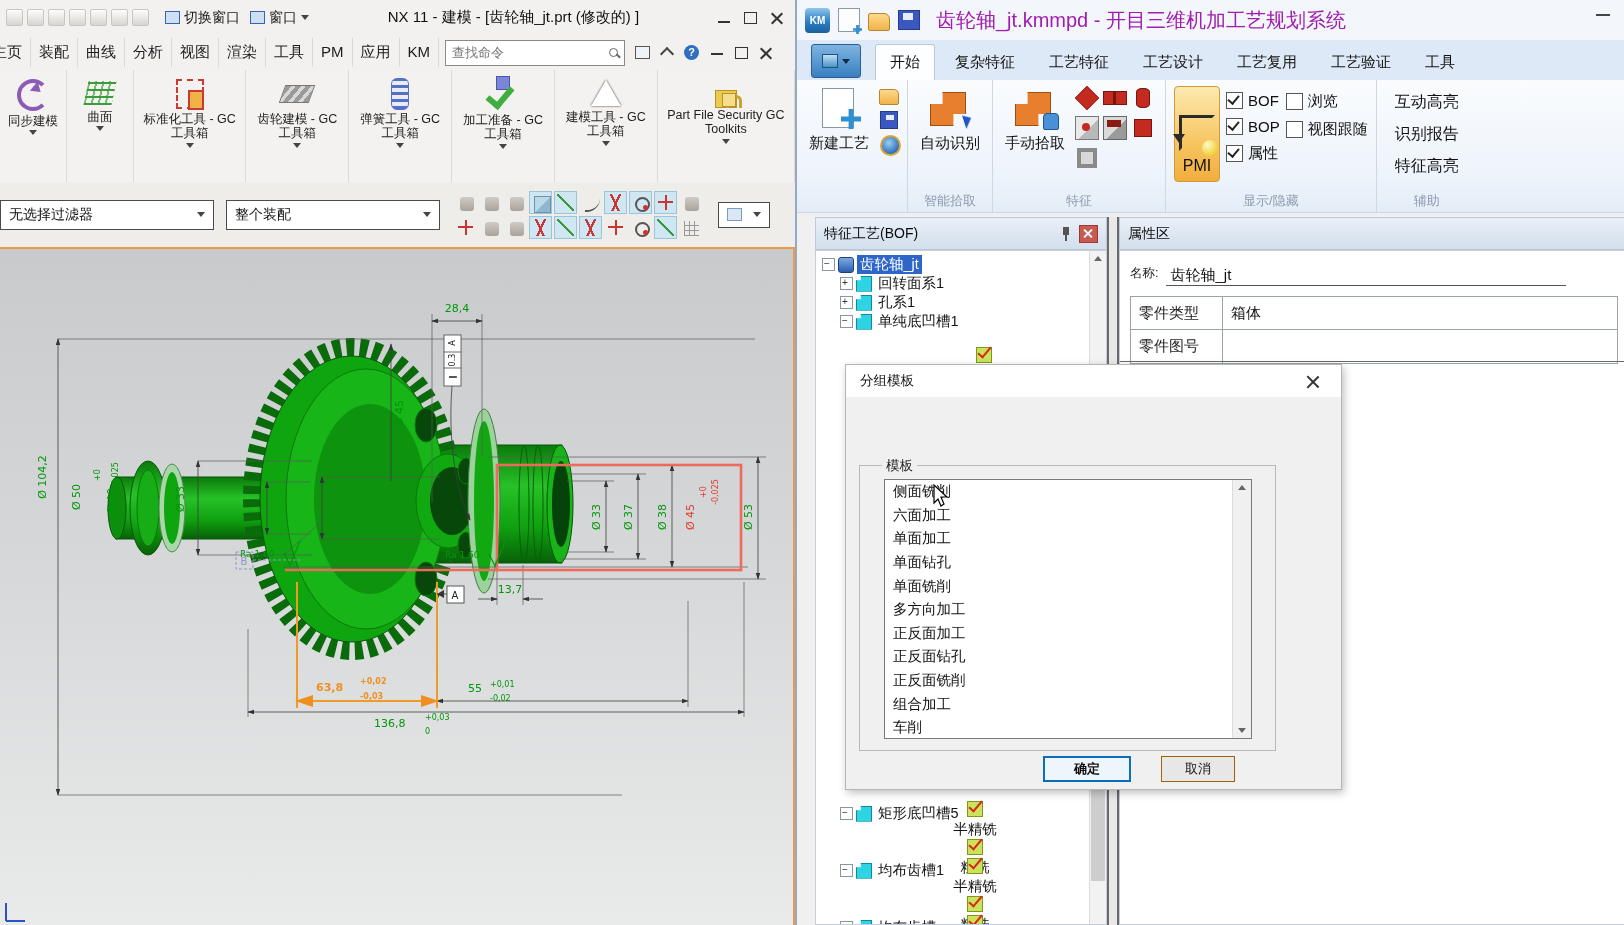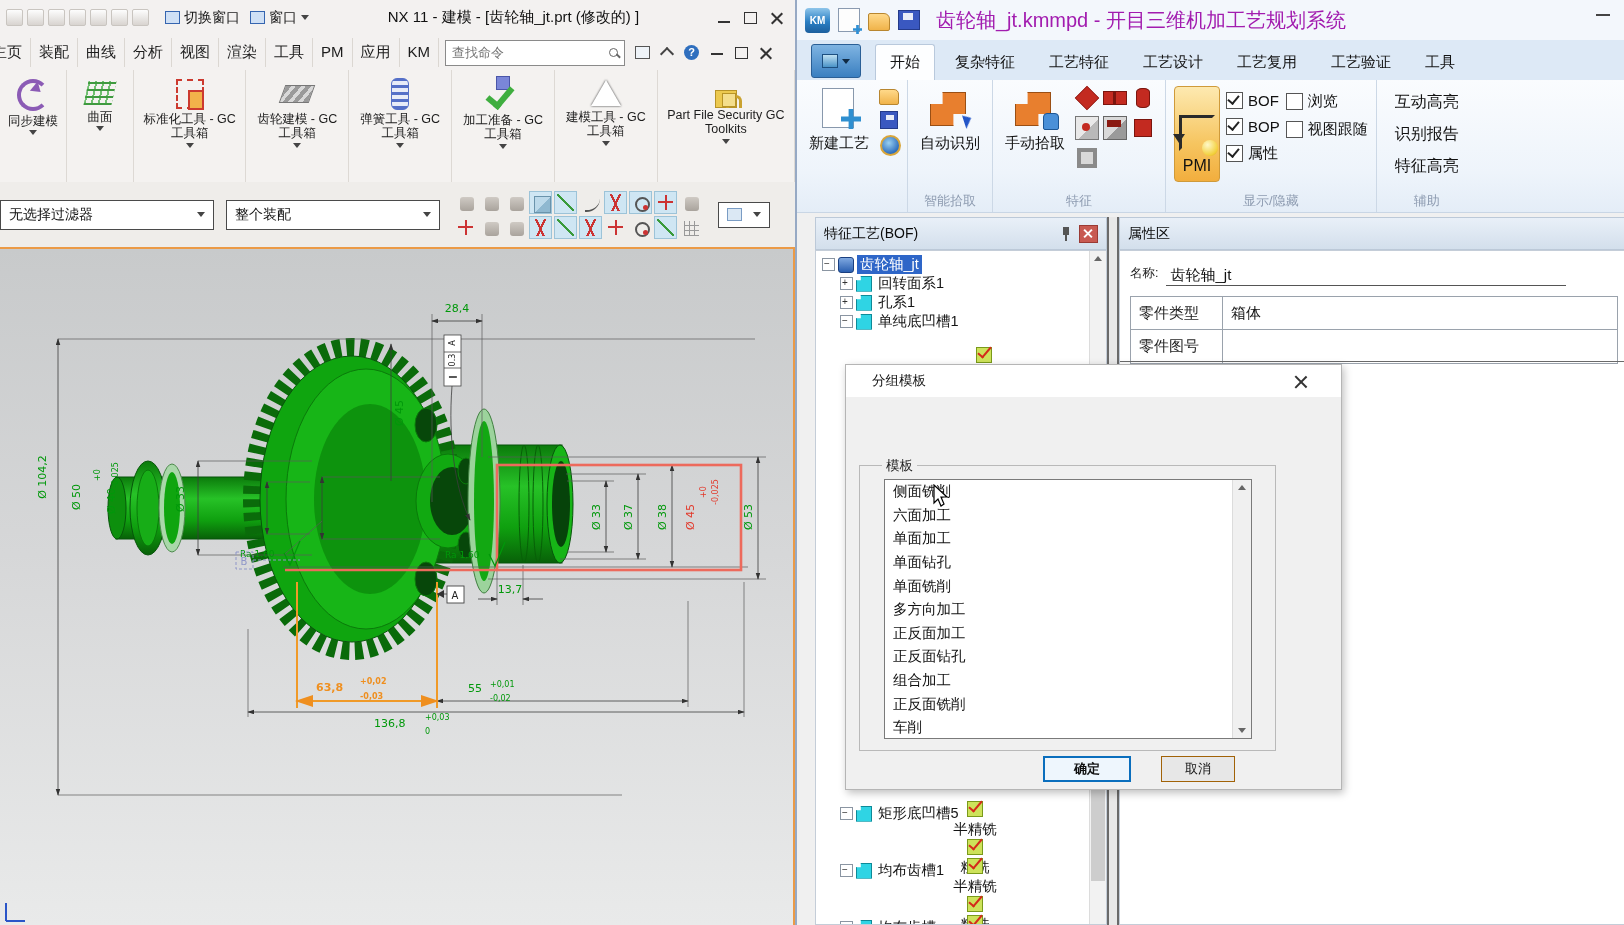--- a/index.html
+++ b/index.html
@@ -166,21 +166,21 @@
   .props-name{position:absolute;display:flex;align-items:center;gap:8px;font-size:12.5px;color:#222;}
   .namefield{width:392px;height:24px;border-bottom:1.5px solid #555;font-size:15px;color:#111;display:flex;align-items:flex-end;padding:0 4px;background:#fff;}
   .ptable{position:absolute;border:1px solid #9aa2ac;background:#fff;}
   .prow{display:flex;height:33px;border-bottom:1px solid #9aa2ac;box-sizing:border-box;}
   .prow:last-child{border-bottom:none;}
   .pc1{width:92px;border-right:1px solid #9aa2ac;display:flex;align-items:center;padding-left:8px;font-size:15px;color:#222;box-sizing:border-box;}
   .pc2{flex:1;display:flex;align-items:center;padding-left:8px;font-size:15px;color:#111;}
   .hrline{position:absolute;background:#9a9a9a;height:1px;}
   
   #dlg{position:absolute;left:845px;top:364px;width:495px;height:424px;background:#f0f0f0;border:1px solid #b5b5b5;box-shadow:2px 3px 8px rgba(0,0,0,.25);z-index:40;}
-  .dlg-title{position:absolute;left:0;top:0;right:0;height:32px;background:#fff;display:flex;align-items:center;justify-content:space-between;padding:0 26px;font-size:13.5px;color:#111;}
+  .dlg-title{position:absolute;left:0;top:0;right:0;height:32px;background:#fff;display:flex;align-items:center;justify-content:space-between;padding:0 14px;font-size:13.5px;color:#111;}
   .dlg-x{position:relative;width:13px;height:13px;margin-right:8px;}
   .dlg-x::before,.dlg-x::after{content:"";position:absolute;left:6px;top:-1px;width:1.5px;height:16px;background:#333;}
   .dlg-x::before{transform:rotate(45deg);} .dlg-x::after{transform:rotate(-45deg);}
   .dlg-fs{position:absolute;left:13px;top:100px;width:415px;height:284px;border:1px solid #b9b9b9;}
   .dlg-fs-label{position:absolute;left:22px;top:-9px;background:#f0f0f0;padding:0 4px;font-size:13.5px;color:#222;}
   .dlg-list{position:absolute;left:24px;top:13px;width:366px;height:258px;background:#fff;border:1px solid #7a7a7a;overflow:hidden;}
   .dlg-item{height:23.6px;font-size:14.5px;color:#111;padding-left:8px;display:flex;align-items:center;}
   .dlg-scroll{position:absolute;right:0;top:0;width:18px;height:100%;background:#f0f0f0;border-left:1px solid #dcdcdc;}
   .dlg-btn{position:absolute;height:26px;background:#e7e7e7;border:1px solid #a16207;font-size:13px;color:#111;display:flex;align-items:center;justify-content:center;box-sizing:border-box;}
   .dlg-btn.primary{background:#eef6fd;border:2px solid #0a6ebd;}
@@ -828,24 +828,24 @@
             <div class="dlg-item">
               <span>多方向加工</span>
             </div>
             <div class="dlg-item">
               <span>正反面加工</span>
             </div>
             <div class="dlg-item">
               <span>正反面钻孔</span>
             </div>
             <div class="dlg-item">
+              <span>正反面铣削</span>
+            </div>
+            <div class="dlg-item">
               <span>组合加工</span>
-            </div>
-            <div class="dlg-item">
-              <span>正反面铣削</span>
             </div>
             <div class="dlg-item">
               <span>车削</span>
             </div>
           </div>
         <div class="dlg-scroll">
           <div class="sbtn">
               <span class="tri-up-s"></span>
             </div>
           <div class="sbtn" style="position:absolute;bottom:0;">

